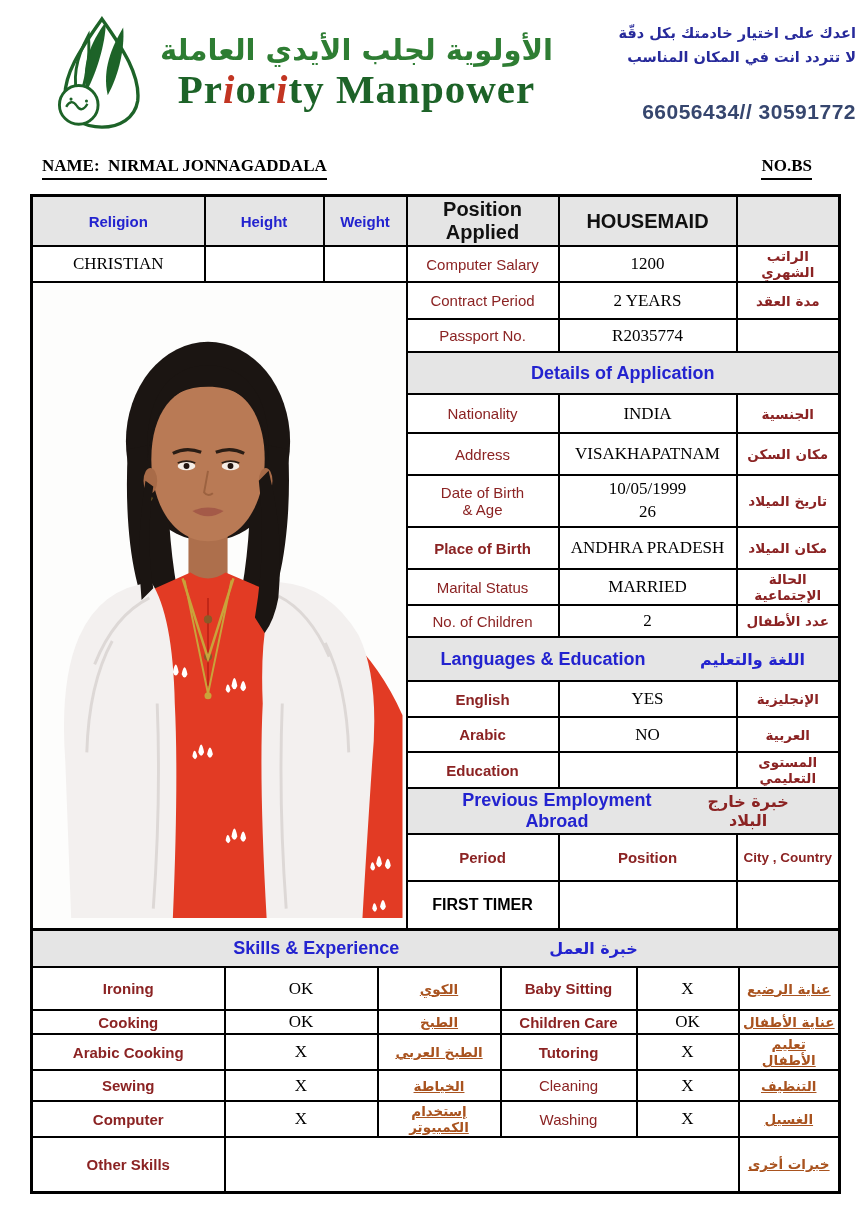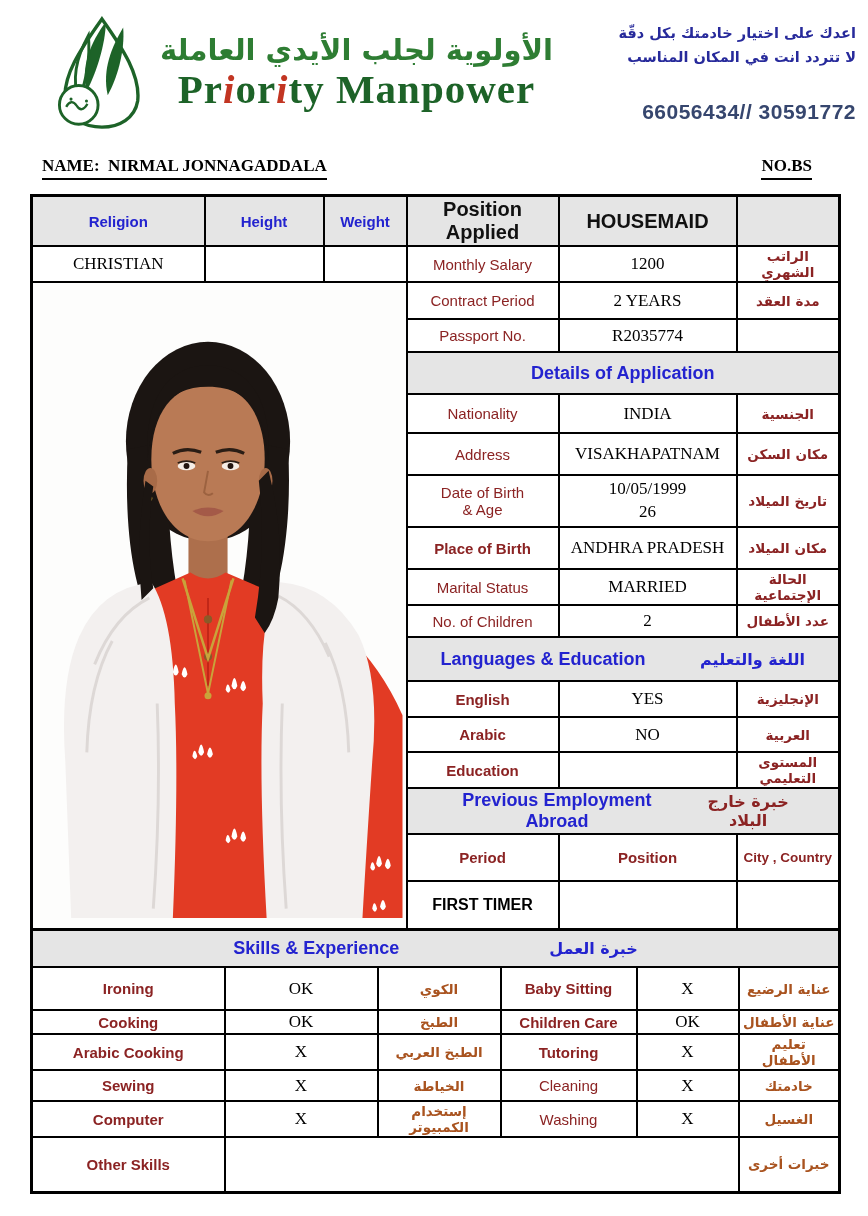--- a/index.html
+++ b/index.html
@@ -29,21 +29,21 @@
   .tbl td { border:2px solid #000; text-align:center; vertical-align:middle; overflow:hidden; padding:1px 3px; }
   .tbl { border:3px solid #000; }
   .skills-tbl { margin-top:-3px; }
 
   .lbl  { font-size:15px; color:#8b2323; }
   .lblb { font-size:15px; color:#8b2323; font-weight:bold; }
   .blue-lbl { font-size:15px; color:#2323cf; font-weight:bold; }
   .blk-lbl  { font-size:20px; color:#111; font-weight:bold; }
   .val { font-family:"Liberation Serif", serif; font-size:17px; color:#000; }
   .ar  { font-family:"DejaVu Sans", sans-serif; font-size:13.5px; font-weight:bold; color:#8b2323; direction:rtl; }
-  .ar-brown { color:#a9531f; }
+  .ar-brown { color:#a9531f;text-decoration:underline; }
   .gray { background:#e5e5e5; }
   .banner { font-size:18px; font-weight:bold; color:#2323cf; }
   .banner-flex { display:flex; justify-content:space-between; align-items:center; padding:0 30px; }
   .banner-ar { font-family:"DejaVu Sans", sans-serif; font-size:16px; font-weight:bold; color:#2323cf; direction:rtl; }
   .banner-ar.red { color:#8b2323; }
   .photo-cell { padding:0; vertical-align:top; background:#fdfdfc; }
   .photo-cell svg { display:block; width:100%; height:100%; }
   .first-timer { font-size:16px; font-weight:bold; color:#000; }
   .dob-val div { line-height:1.35; }
 </style>
@@ -101,21 +101,21 @@
       <td class="gray blue-lbl">Height</td>
       <td class="gray blue-lbl">Weight</td>
       <td class="gray blk-lbl">Position Applied</td>
       <td class="gray blk-lbl">HOUSEMAID</td>
       <td class="gray"></td>
     </tr>
     <tr style="height:34px;">
       <td class="val">CHRISTIAN</td>
       <td></td>
       <td></td>
-      <td class="lbl">Monthly Salary</td>
+      <td class="lbl">Computer Salary</td>
       <td class="val">1200</td>
       <td class="ar">الراتب الشهري</td>
     </tr>
     <tr style="height:37px;">
       <td class="photo-cell" colspan="3" rowspan="16">
         <svg viewBox="0 0 375 640" preserveAspectRatio="none">
           <rect width="375" height="640" fill="#fdfdfc"></rect>
 
           <ellipse cx="176" cy="152" rx="84" ry="102" fill="#1b1512"></ellipse>
           <path d="M94,160 C90,235 98,305 122,342 L154,346 C138,290 132,212 136,152 Z" fill="#1b1512"></path>
@@ -309,21 +309,21 @@
       <td class="lblb">Tutoring</td>
       <td class="val">X</td>
       <td class="ar ar-brown">تعليم الأطفال</td>
     </tr>
     <tr style="height:31px;">
       <td class="lblb">Sewing</td>
       <td class="val">X</td>
       <td class="ar ar-brown">الخياطة</td>
       <td class="lbl">Cleaning</td>
       <td class="val">X</td>
-      <td class="ar ar-brown">خادمتك</td>
+      <td class="ar ar-brown">التنظيف</td>
     </tr>
     <tr style="height:31px;">
       <td class="lblb">Computer</td>
       <td class="val">X</td>
       <td class="ar ar-brown">إستخدام الكمبيوتر</td>
       <td class="lbl">Washing</td>
       <td class="val">X</td>
       <td class="ar ar-brown">الغسيل</td>
     </tr>
     <tr style="height:55px;">

